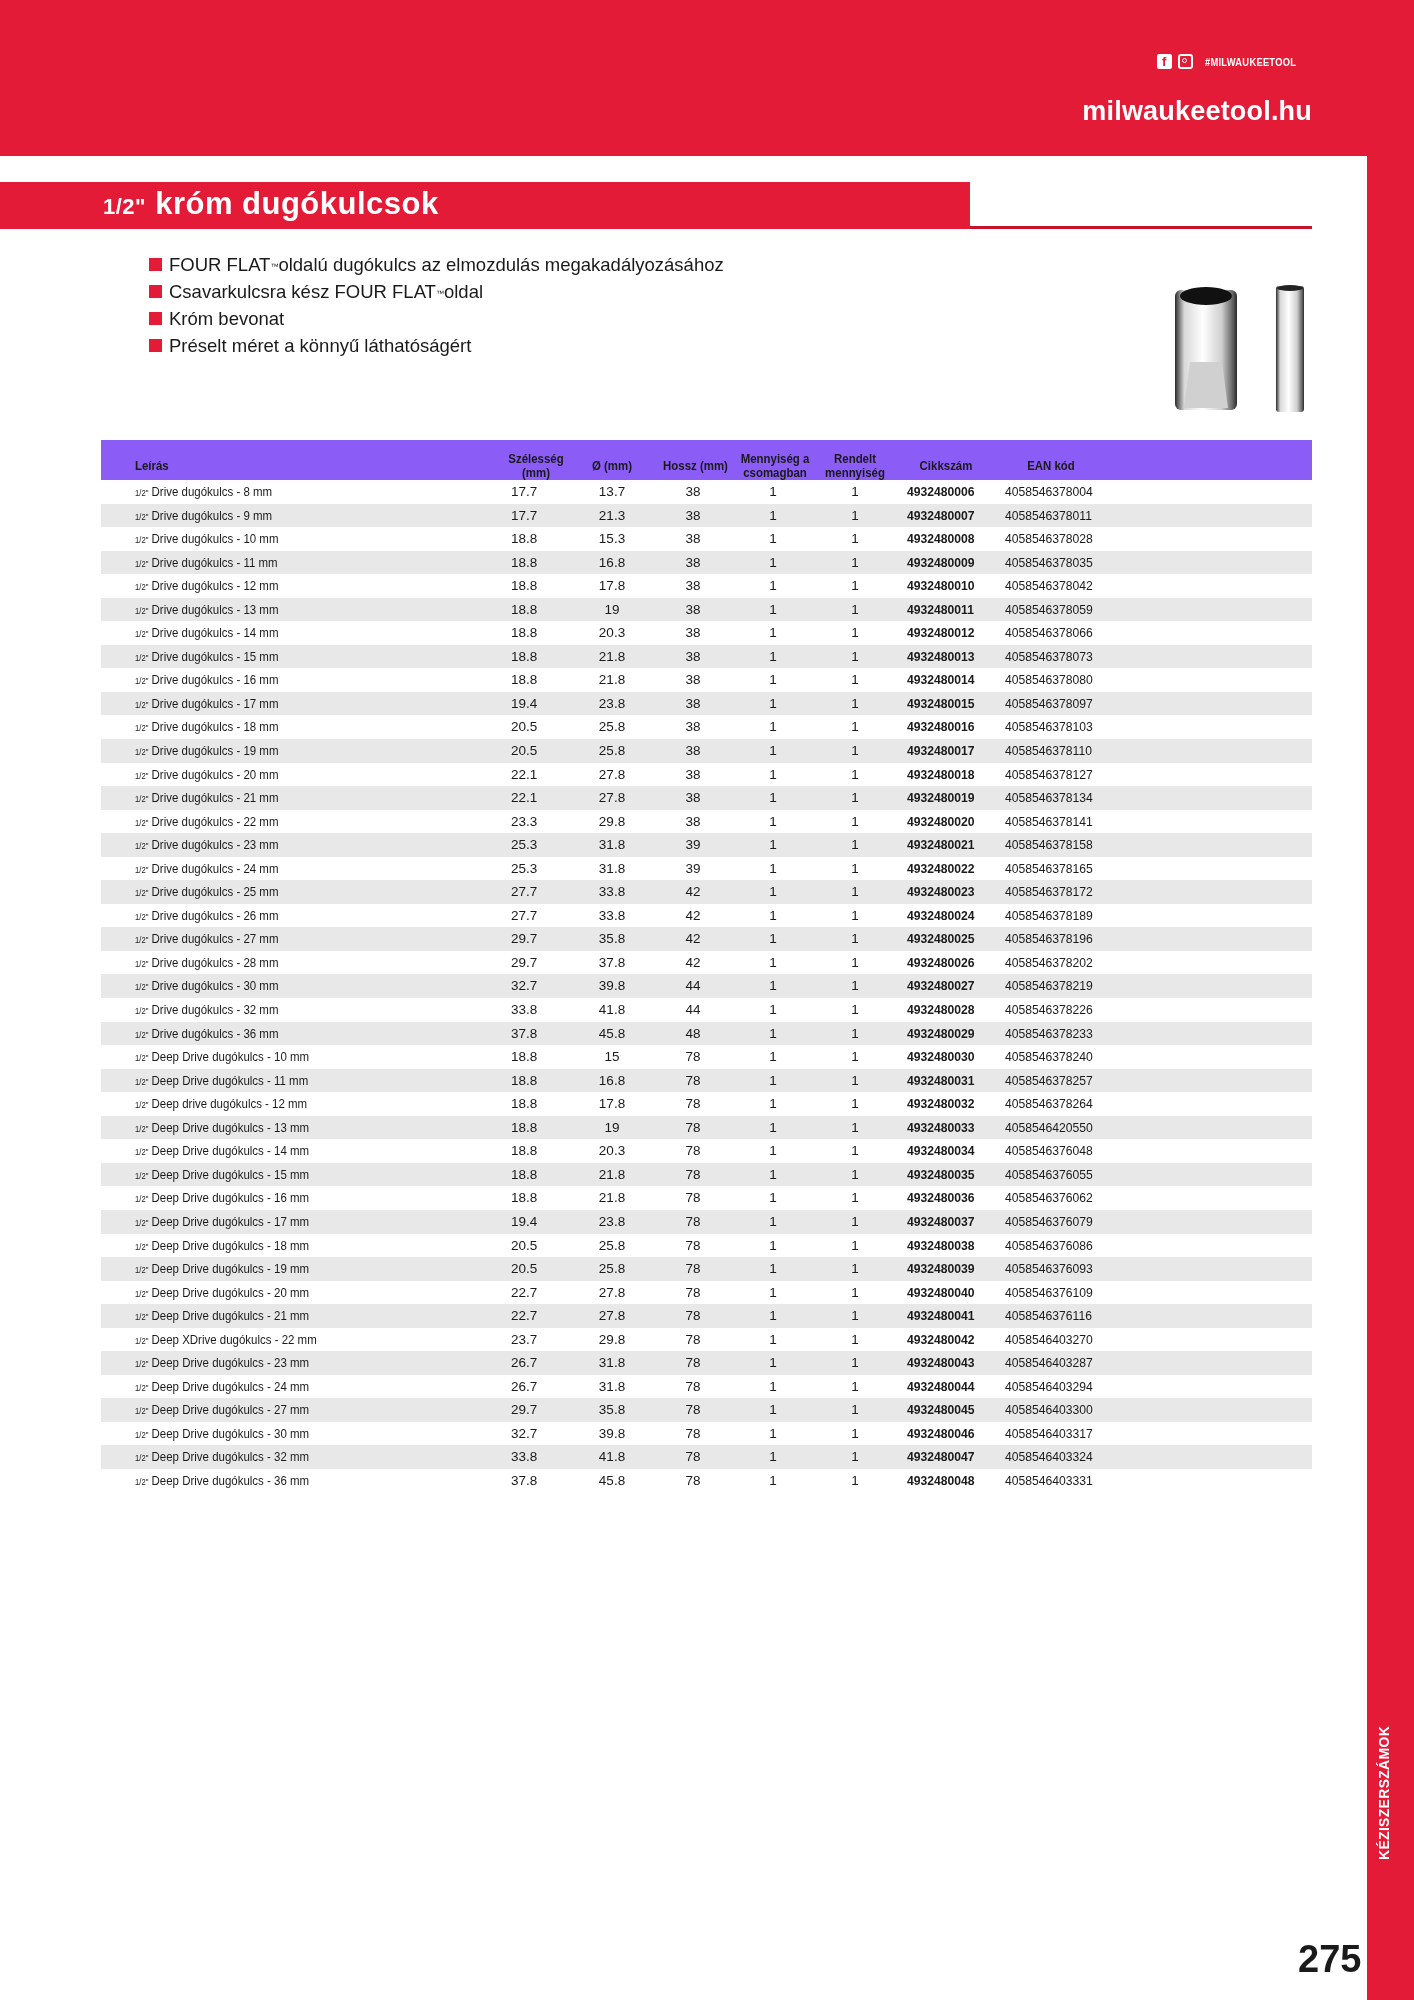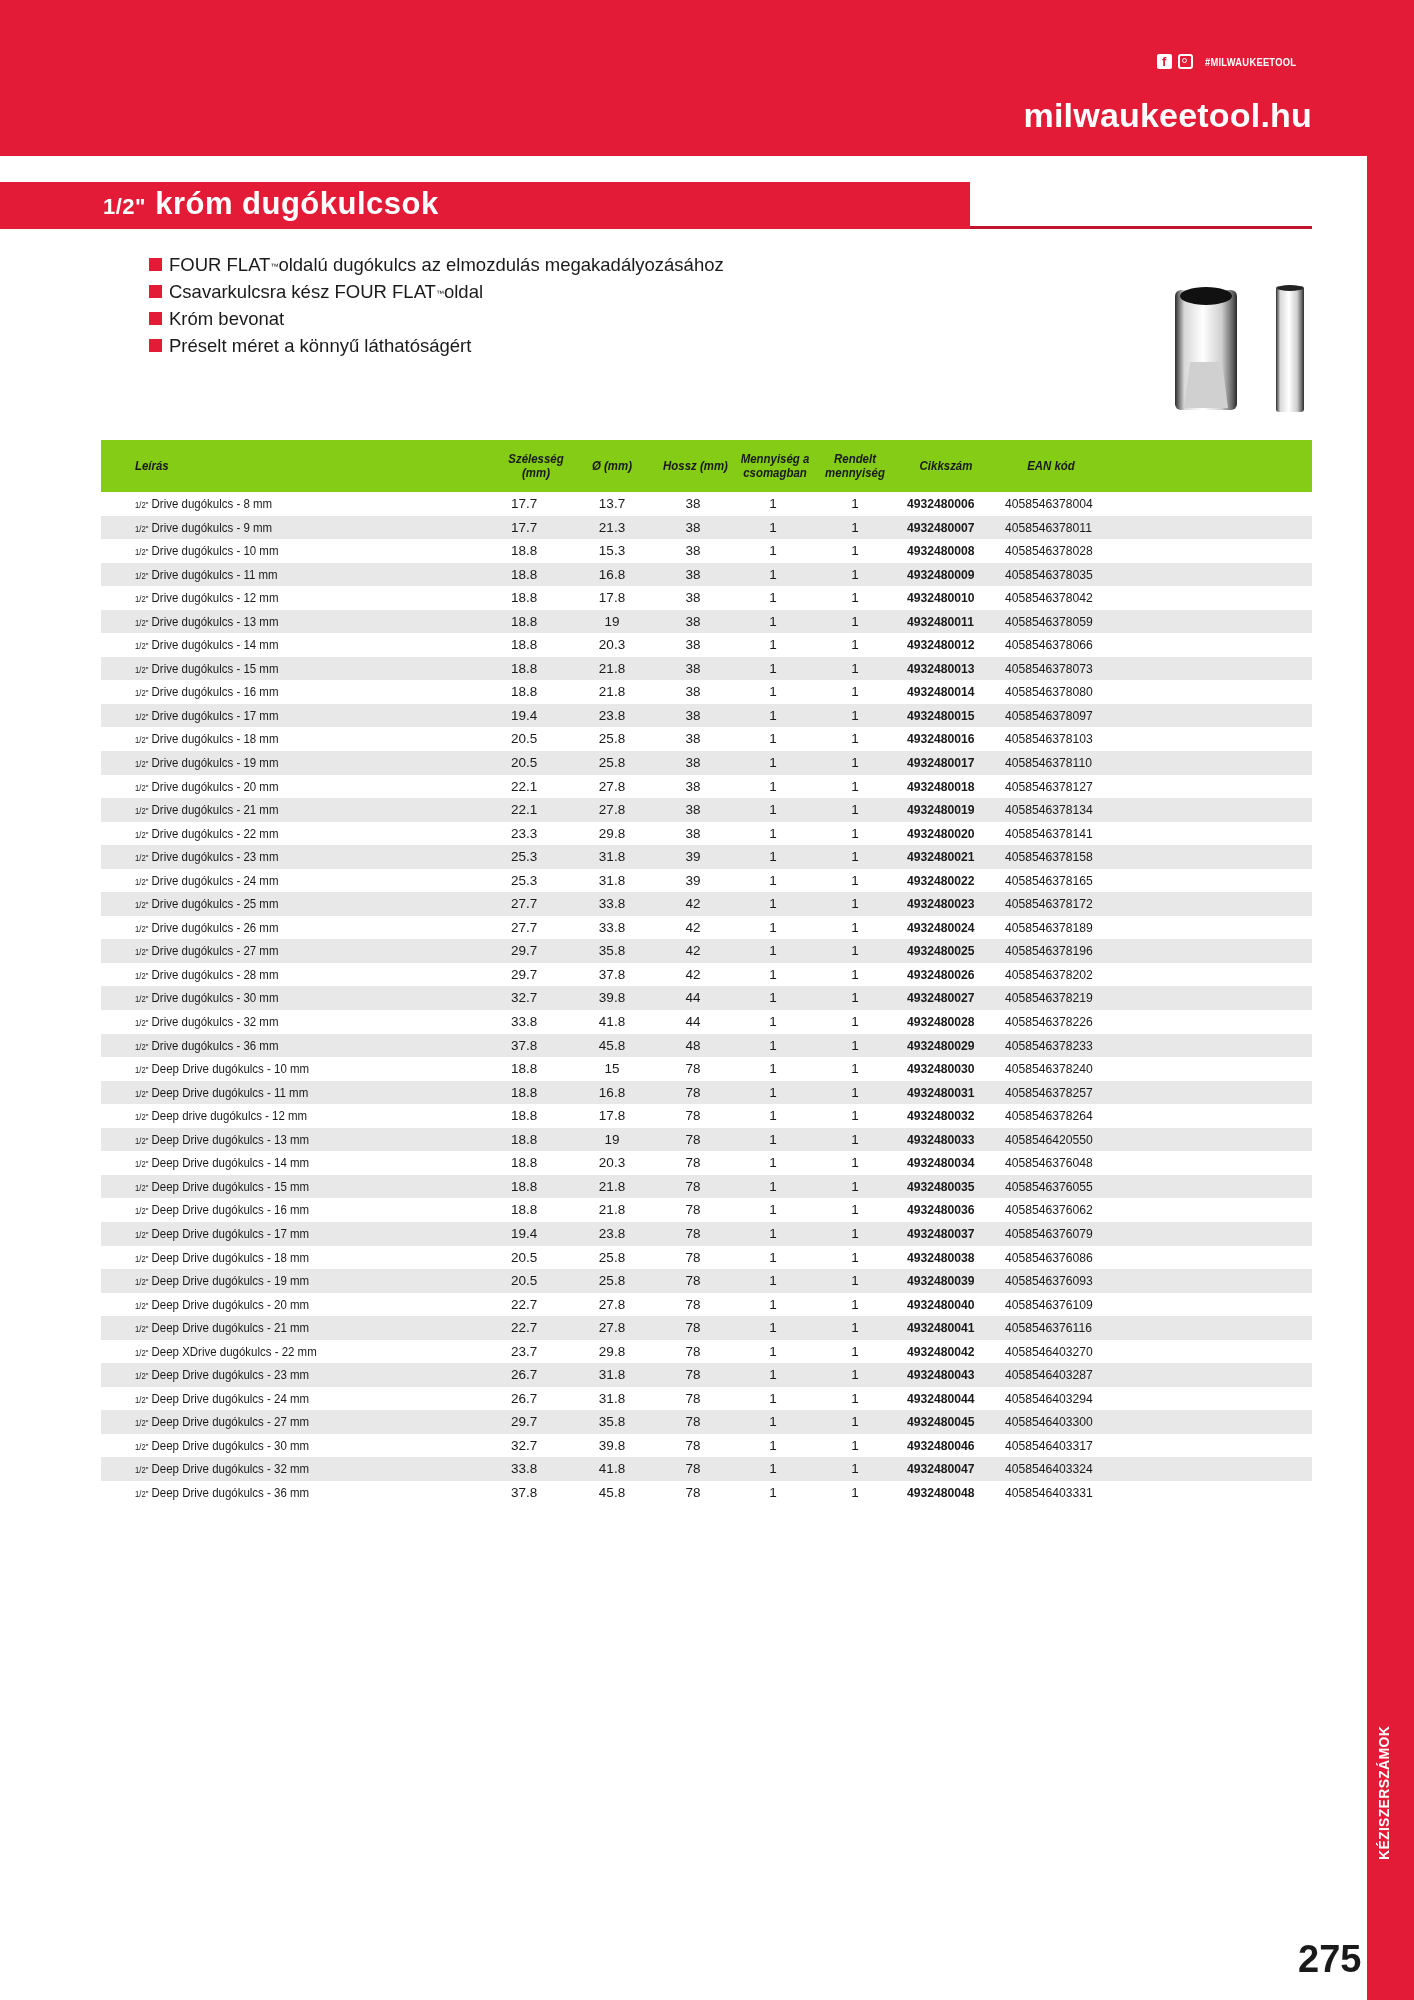--- a/index.html
+++ b/index.html
@@ -4,31 +4,31 @@
 <style>
   html, body { margin:0; padding:0; }
   body { width:1414px; height:2000px; position:relative; background:#ffffff; font-family:"Liberation Sans", sans-serif; overflow:hidden; }
   .top-band { position:absolute; left:0; top:0; width:1414px; height:156px; background:#e31b37; }
   .side-band { position:absolute; left:1367px; top:0; width:47px; height:2000px; background:#e31b37; }
   .social { position:absolute; right:102px; top:54px; display:flex; align-items:center; gap:6px; color:#fff; }
   .social .ico { width:15px; height:15px; background:#fff; color:#e31b37; font-weight:bold; font-size:13px; line-height:15px; text-align:center; border-radius:2px; }
   .social .ig { width:11px; height:11px; border:2px solid #fff; border-radius:3px; background:transparent; position:relative; }
   .social .ig::after { content:""; position:absolute; left:2px; top:2px; width:5px; height:5px; border:1.5px solid #fff; border-radius:50%; box-sizing:border-box; }
   .social .hashtag { font-size:11px; font-weight:bold; letter-spacing:0.3px; margin-left:6px; font-family:"Liberation Sans", sans-serif; transform:scaleX(0.85); transform-origin:left; }
-  .site-url { position:absolute; right:102px; top:96px; color:#fff; font-weight:bold; font-size:34px; letter-spacing:0.2px; }
+  .site-url { position:absolute; right:102px; top:96px; color:#fff; font-weight:bold; font-size:27px; letter-spacing:0.2px; }
   .title-bar { position:absolute; left:0; top:182px; width:970px; height:47px; background:#e31b37; }
   .title-underline { position:absolute; left:970px; top:226px; width:342px; height:3px; background:#c3142d; }
   .page-title { position:absolute; left:103px; top:186px; color:#fff; font-weight:bold; font-size:31px; letter-spacing:0.5px; }
   .bullets { position:absolute; left:102px; top:251px; list-style:none; margin:0; padding:0; }
   .bullets li { display:flex; align-items:center; height:27px; font-size:18.5px; color:#1a1a1a;padding-left:47px; }
   .bullets .sq { width:13px; height:13px; background:#e31b37; margin-right:7px; flex:none; }
   .tm { font-size:8px; vertical-align:top; position:relative; top:2px; }
   .product-img { position:absolute; left:1170px; top:282px; width:150px; height:140px; }
   .table { position:absolute; left:101px; top:440px; width:1211px; font-family:"Liberation Sans", sans-serif; }
-  .thead { height:52px; background:#84cc16; position:relative;font-style:italic; }
+  .thead { height:40px; background:#8b5cf6; position:relative; }
   .th { position:absolute; top:0; height:52px; display:flex; align-items:center; justify-content:center; text-align:center; font-weight:bold; font-size:13px; line-height:14px; color:#1a1a1a; transform:scaleX(0.88); }
   .row { height:23.55px; position:relative; font-size:13.5px; color:#1a1a1a; }
   .row.alt { background:#e8e8e8; }
   .td { position:absolute; top:0; height:23.55px; line-height:23.55px; white-space:nowrap; }
   .c-desc { left:34px; transform:scaleX(0.85); transform-origin:left; }
   .c-w { left:410px; width:80px; text-align:left; }
   .c-d { left:471px; width:80px; text-align:center; }
   .c-l { left:552px; width:80px; text-align:center; }
   .c-q { left:632px; width:80px; text-align:center; }
   .c-o { left:714px; width:80px; text-align:center; }

